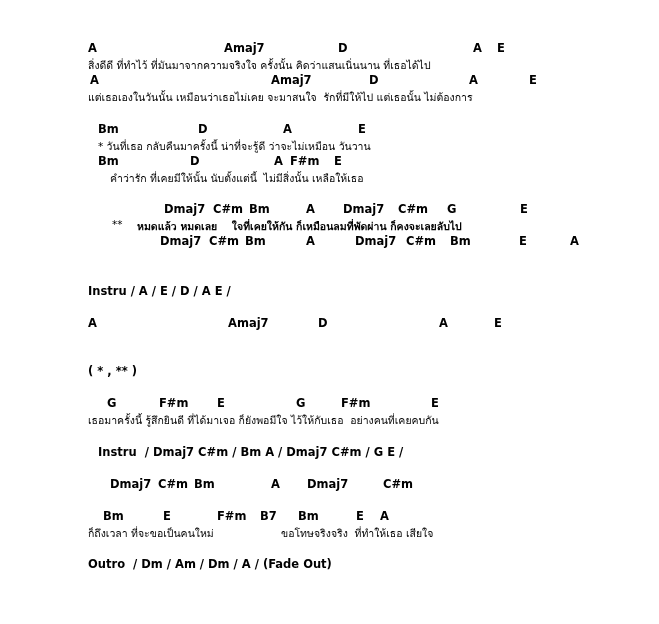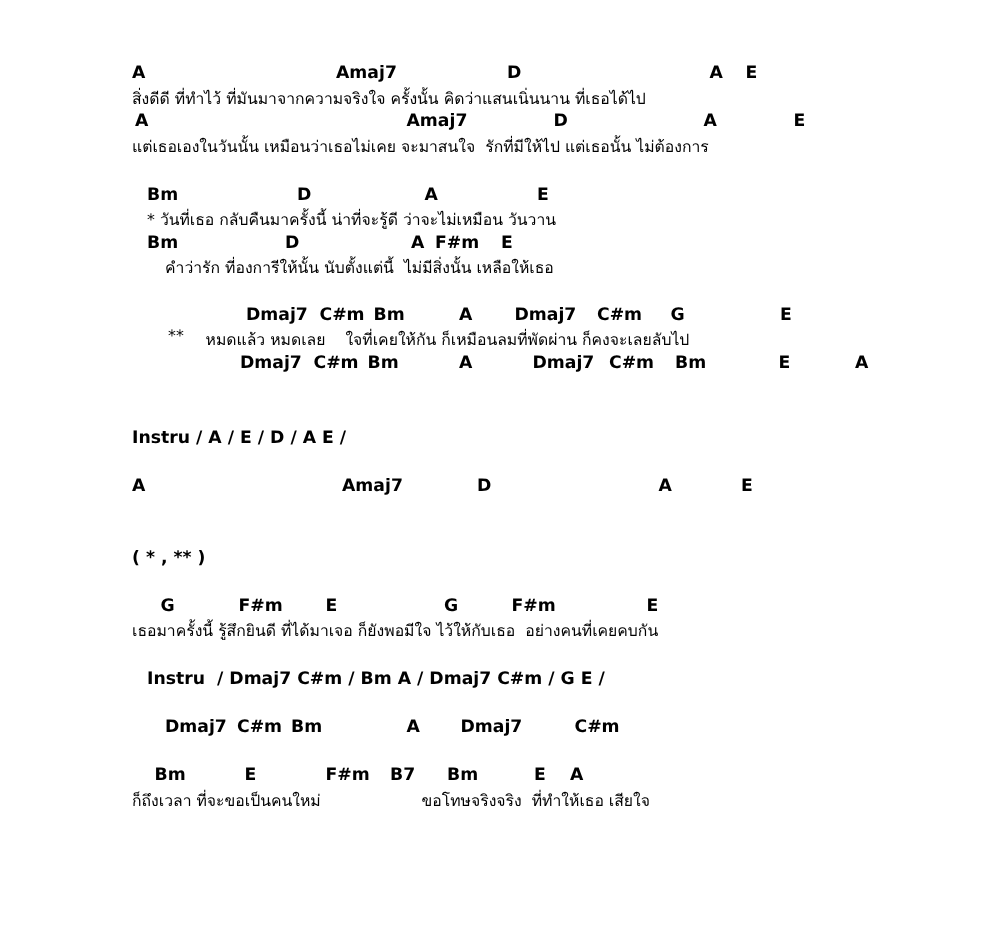--- a/index.html
+++ b/index.html
@@ -16,26 +16,27 @@
 <body>
 
 <div class="sheet" id="sheet">
     <div class="line chord" style="top: 41px; width: 659px;"><span class="tok" style="left: 88px;">A</span><span class="tok" style="left: 224px;">Amaj7</span><span class="tok" style="left: 338px;">D</span><span class="tok" style="left: 473px;">A</span><span class="tok" style="left: 497px;">E</span></div>
     <div class="line lyric" style="top: 57px; width: 659px;"><span class="tok" style="left: 88px;">สิ่งดีดี ที่ทำไว้ ที่มันมาจากความจริงใจ ครั้งนั้น คิดว่าแสนเนิ่นนาน ที่เธอได้ไป</span></div>
     <div class="line chord" style="top: 73px; width: 659px;"><span class="tok" style="left: 90px;">A</span><span class="tok" style="left: 271px;">Amaj7</span><span class="tok" style="left: 369px;">D</span><span class="tok" style="left: 469px;">A</span><span class="tok" style="left: 529px;">E</span></div>
     <div class="line lyric" style="top: 89px; width: 659px;"><span class="tok" style="left: 88px;">แต่เธอเองในวันนั้น เหมือนว่าเธอไม่เคย จะมาสนใจ  รักที่มีให้ไป แต่เธอนั้น ไม่ต้องการ</span></div>
     <div class="line chord" style="top: 122px; width: 659px;"><span class="tok" style="left: 98px;">Bm</span><span class="tok" style="left: 198px;">D</span><span class="tok" style="left: 283px;">A</span><span class="tok" style="left: 358px;">E</span></div>
     <div class="line lyric" style="top: 138px; width: 659px; text-decoration: underline;"><span class="tok" style="left: 98px;">* วันที่เธอ กลับคืนมาครั้งนี้ น่าที่จะรู้ดี ว่าจะไม่เหมือน วันวาน</span></div>
     <div class="line chord" style="top: 154px; width: 659px;"><span class="tok" style="left: 98px;">Bm</span><span class="tok" style="left: 190px;">D</span><span class="tok" style="left: 274px;">A</span><span class="tok" style="left: 290px;">F#m</span><span class="tok" style="left: 334px;">E</span></div>
-    <div class="line lyric" style="top: 170px; width: 659px;"><span class="tok" style="left: 110px;">คำว่ารัก ที่องการีให้นั้น นับตั้งแต่นี้  ไม่มีสิ่งนั้น เหลือให้เธอ</span></div>
+    <div class="line lyric" style="top: 170px; width: 659px;"><span class="tok" style="left: 110px;">คำว่ารัก ที่เคยมีให้นั้น นับตั้งแต่นี้  ไม่มีสิ่งนั้น เหลือให้เธอ</span></div>
     <div class="line chord" style="top: 202px; width: 659px;"><span class="tok" style="left: 164px;">Dmaj7</span><span class="tok" style="left: 213px;">C#m</span><span class="tok" style="left: 249px;">Bm</span><span class="tok" style="left: 306px;">A</span><span class="tok" style="left: 343px;">Dmaj7</span><span class="tok" style="left: 398px;">C#m</span><span class="tok" style="left: 447px;">G</span><span class="tok" style="left: 520px;">E</span></div>
-    <div class="line lyric" style="top: 218px; width: 659px;"><span class="tok" style="left: 112px;">**</span><span class="tok" style="left: 137px;">หมดแล้ว หมดเลย    ใจที่เคยให้กัน ก็เหมือนลมที่พัดผ่าน ก็คงจะเลยลับไป</span></div>
+    <div class="line lyric" style="top: 218px; width: 659px;"><span class="tok" style="left: 112px;">**</span><span class="tok" style="left: 137px; font-weight: bold;">หมดแล้ว หมดเลย    ใจที่เคยให้กัน ก็เหมือนลมที่พัดผ่าน ก็คงจะเลยลับไป</span></div>
     <div class="line chord" style="top: 234px; width: 659px;"><span class="tok" style="left: 160px;">Dmaj7</span><span class="tok" style="left: 209px;">C#m</span><span class="tok" style="left: 245px;">Bm</span><span class="tok" style="left: 306px;">A</span><span class="tok" style="left: 355px;">Dmaj7</span><span class="tok" style="left: 406px;">C#m</span><span class="tok" style="left: 450px;">Bm</span><span class="tok" style="left: 519px;">E</span><span class="tok" style="left: 570px;">A</span></div>
     <div class="line section" style="top: 284px; width: 659px;"><span class="tok" style="left: 88px;">Instru / A / E / D / A E /</span></div>
     <div class="line chord" style="top: 316px; width: 659px;"><span class="tok" style="left: 88px;">A</span><span class="tok" style="left: 228px;">Amaj7</span><span class="tok" style="left: 318px;">D</span><span class="tok" style="left: 439px;">A</span><span class="tok" style="left: 494px;">E</span></div>
     <div class="line section" style="top: 364px; width: 659px;"><span class="tok" style="left: 88px;">( * , ** )</span></div>
     <div class="line chord" style="top: 396px; width: 659px;"><span class="tok" style="left: 107px;">G</span><span class="tok" style="left: 159px;">F#m</span><span class="tok" style="left: 217px;">E</span><span class="tok" style="left: 296px;">G</span><span class="tok" style="left: 341px;">F#m</span><span class="tok" style="left: 431px;">E</span></div>
     <div class="line lyric" style="top: 412px; width: 659px;"><span class="tok" style="left: 88px;">เธอมาครั้งนี้ รู้สึกยินดี ที่ได้มาเจอ ก็ยังพอมีใจ ไว้ให้กับเธอ  อย่างคนที่เคยคบกัน</span></div>
     <div class="line section" style="top: 445px; width: 659px;"><span class="tok" style="left: 98px;">Instru  / Dmaj7 C#m / Bm A / Dmaj7 C#m / G E /</span></div>
     <div class="line chord" style="top: 477px; width: 659px;"><span class="tok" style="left: 110px;">Dmaj7</span><span class="tok" style="left: 158px;">C#m</span><span class="tok" style="left: 194px;">Bm</span><span class="tok" style="left: 271px;">A</span><span class="tok" style="left: 307px;">Dmaj7</span><span class="tok" style="left: 383px;">C#m</span></div>
     <div class="line chord" style="top: 509px; width: 659px;"><span class="tok" style="left: 103px;">Bm</span><span class="tok" style="left: 163px;">E</span><span class="tok" style="left: 217px;">F#m</span><span class="tok" style="left: 260px;">B7</span><span class="tok" style="left: 298px;">Bm</span><span class="tok" style="left: 356px;">E</span><span class="tok" style="left: 380px;">A</span></div>
     <div class="line lyric" style="top: 525px; width: 659px;"><span class="tok" style="left: 281px;">ขอโทษจริงจริง  ที่ทำให้เธอ เสียใจ</span><span class="tok" style="left: 88px;">ก็ถึงเวลา ที่จะขอเป็นคนใหม่</span></div>
+    <div class="line section" style="top: 557px; width: 659px;"><span class="tok" style="left: 88px;">Outro  / Dm / Am / Dm / A / (Fade Out)</span></div>
   </div>
 
 </body></html>

